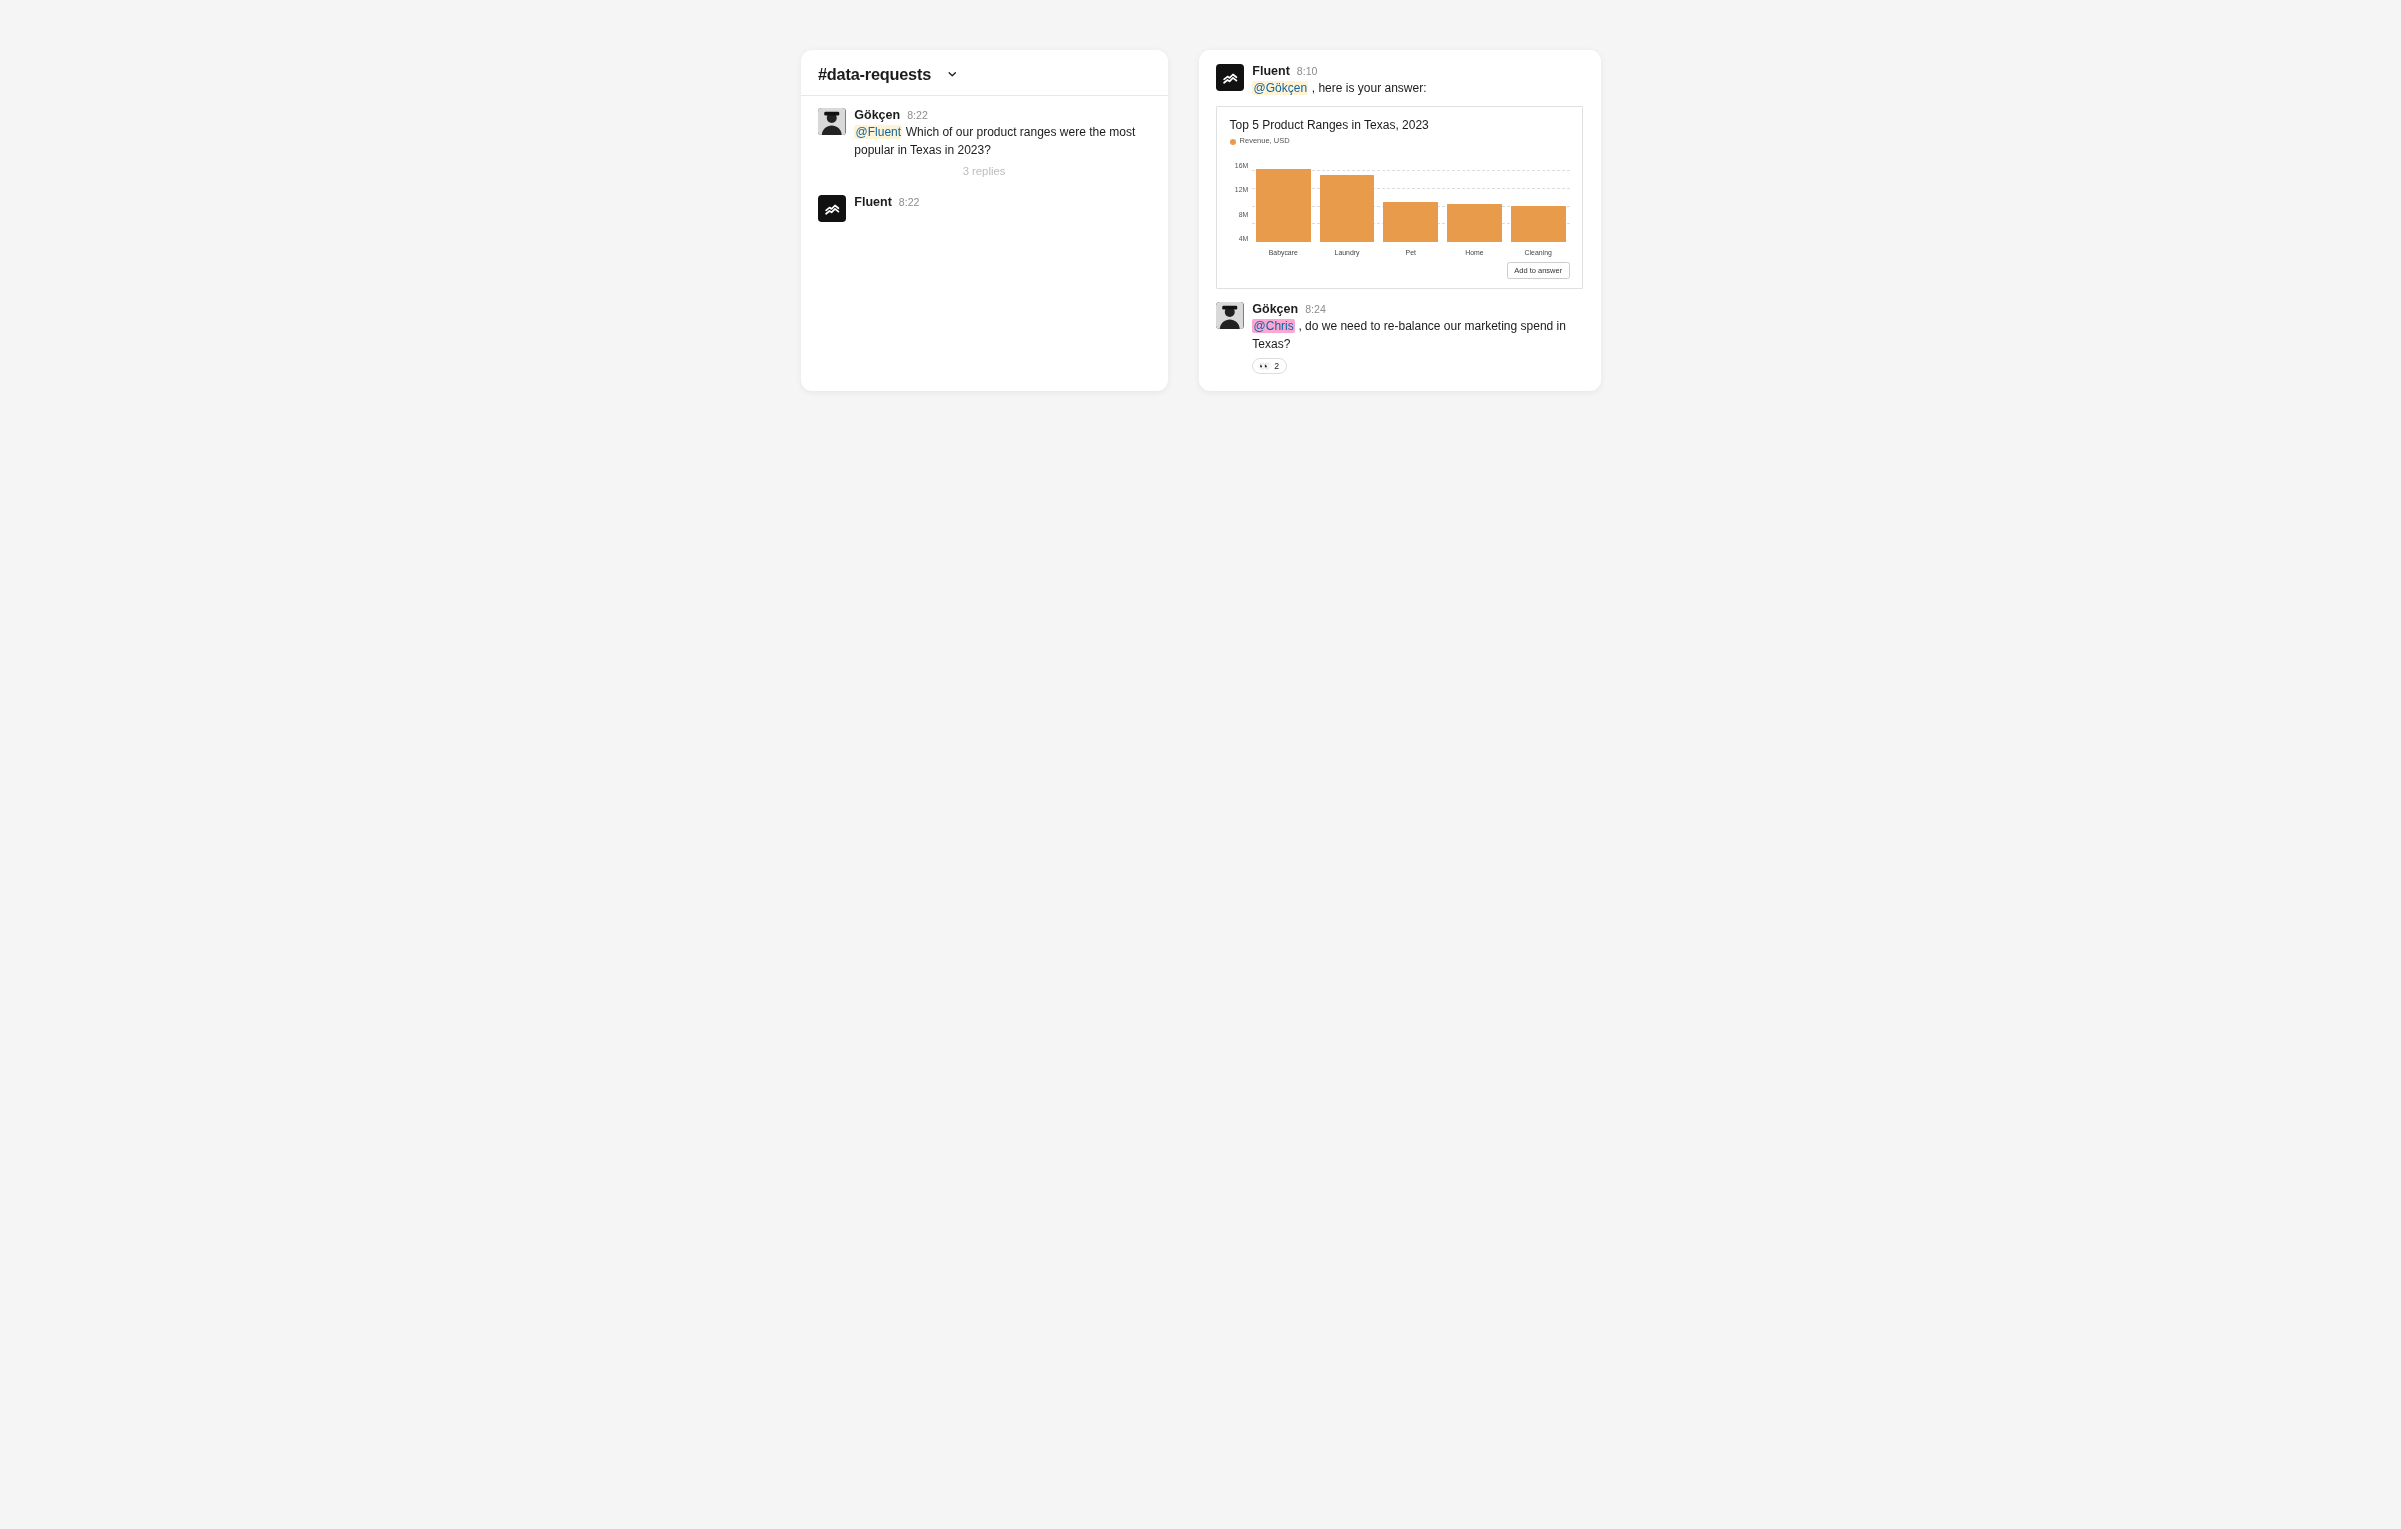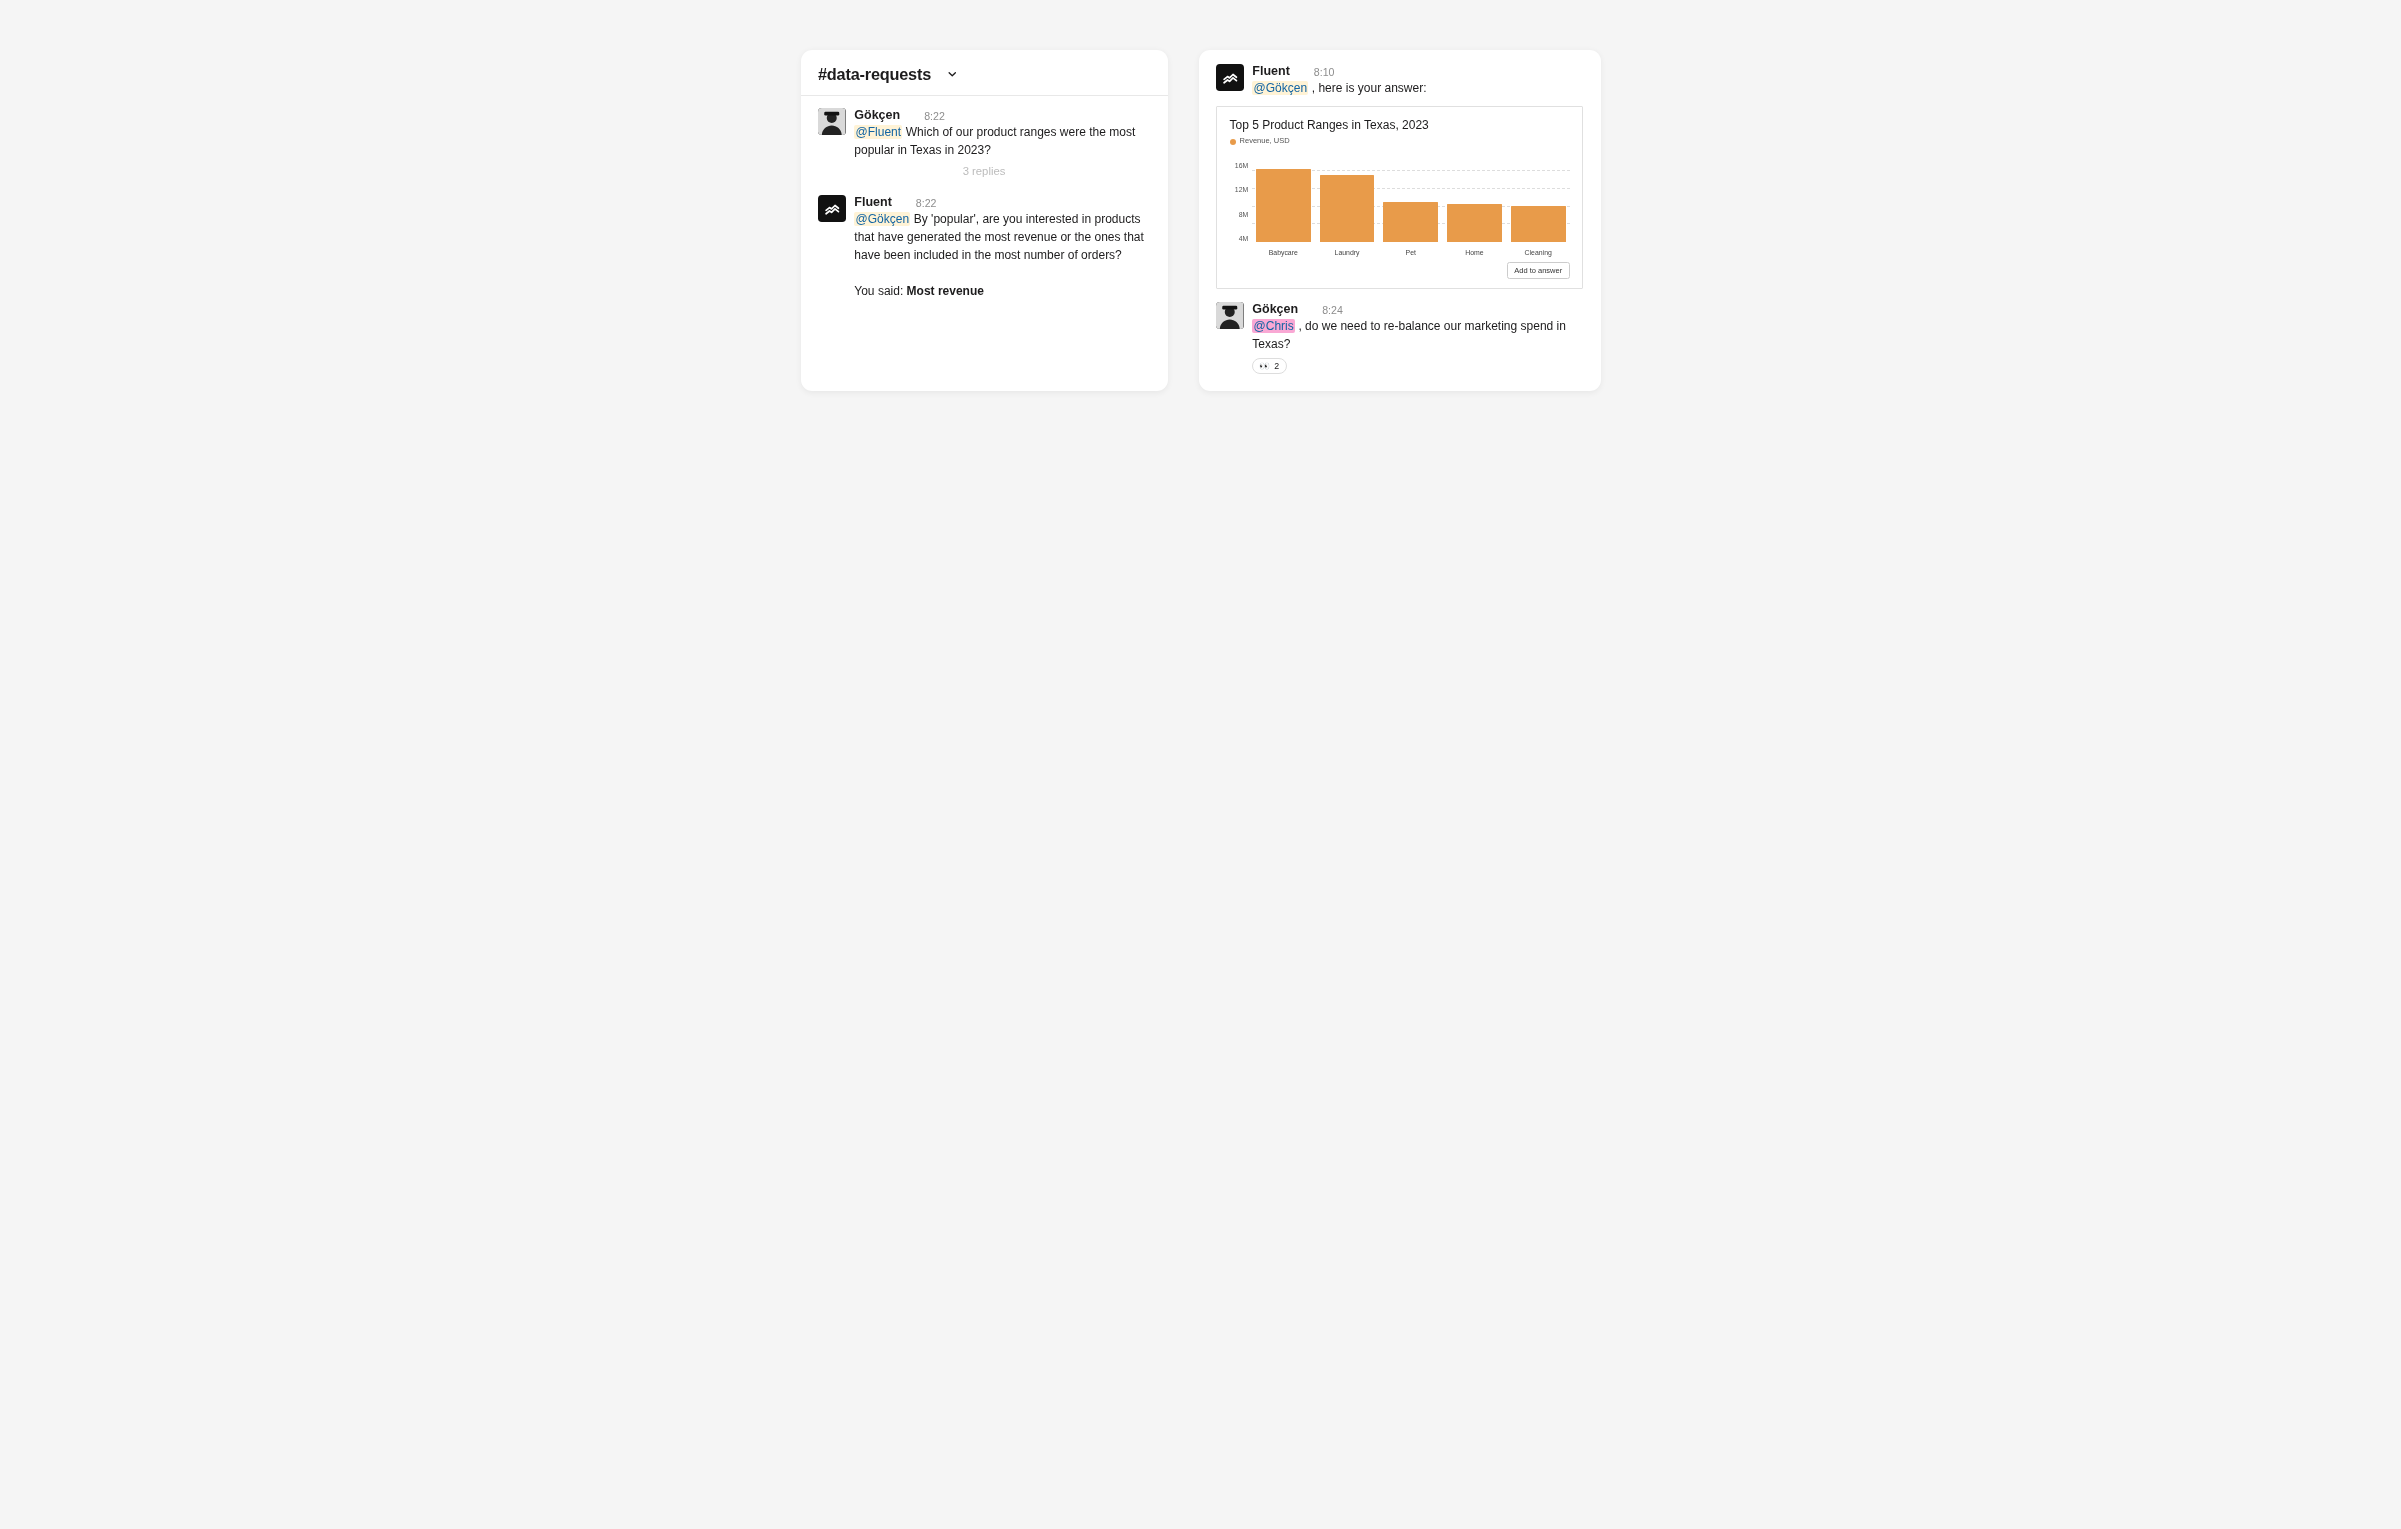--- a/index.html
+++ b/index.html
@@ -52,21 +52,21 @@
     border-radius: 3.8px;
     background: #222;
     flex-shrink: 0;
     overflow: hidden;
     display:flex; align-items:center; justify-content:center;
   }
   .avatar.bot { background:#111; }
   .avatar svg { width:100%; height:100%; }
   .avatar.bot svg { width:60%; height:60%; }
   .msg-body { flex:1; }
-  .msg-head { display:flex; align-items:flex-end; gap:24px; margin-bottom:1.3px; }
+  .msg-head { display:flex; align-items:center; gap:7px; margin-bottom:1.3px; }
   .msg-author { font-weight:800; font-size:12.5px; }
   .msg-time { color:#8d8d8d; font-size:10.6px; }
   .msg-text { font-size:12px; line-height:1.5; color:#1d1c1d; }
   .mention {
     color:#1264a3;
     background:#fff3d6;
     border-radius:1.9px;
     padding:0 1.3px;
   }
   .mention.plain { background:#f9a8d4; }
@@ -161,25 +161,20 @@
         <svg viewBox="0 0 24 24" fill="none">
             <path d="M3 15l5-4 3 2 5-5 5 4" stroke="#fff" stroke-width="2.5" stroke-linecap="round" stroke-linejoin="round"></path>
             <path d="M3 20l5-4 3 2 5-5 5 4" stroke="#fff" stroke-width="2.5" stroke-linecap="round" stroke-linejoin="round"></path>
           </svg>
       </div>
       <div class="msg-body">
         <div class="msg-head">
           <span class="msg-author">Fluent</span>
           <span class="msg-time">8:22</span>
         </div>
-        <div class="msg-text">
-          <span class="mention">@Gökçen</span><span> By 'popular', are you interested in products that have generated the most revenue or the ones that have been included in the most number of orders?</span>
-          <br><br>
-          <span>You said: </span><span class="strong">Most revenue</span>
-        </div>
       </div>
     </div>
   </div>
 
   <div class="card right-card">
 
     <div class="right-msg">
       <div class="avatar bot">
         <svg viewBox="0 0 24 24" fill="none">
             <path d="M3 15l5-4 3 2 5-5 5 4" stroke="#fff" stroke-width="2.5" stroke-linecap="round" stroke-linejoin="round"></path>

